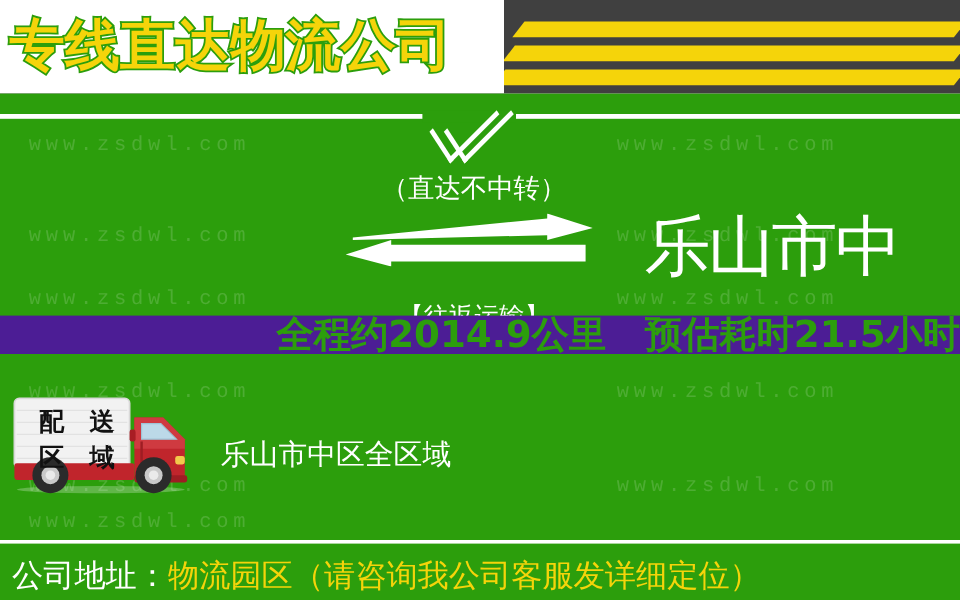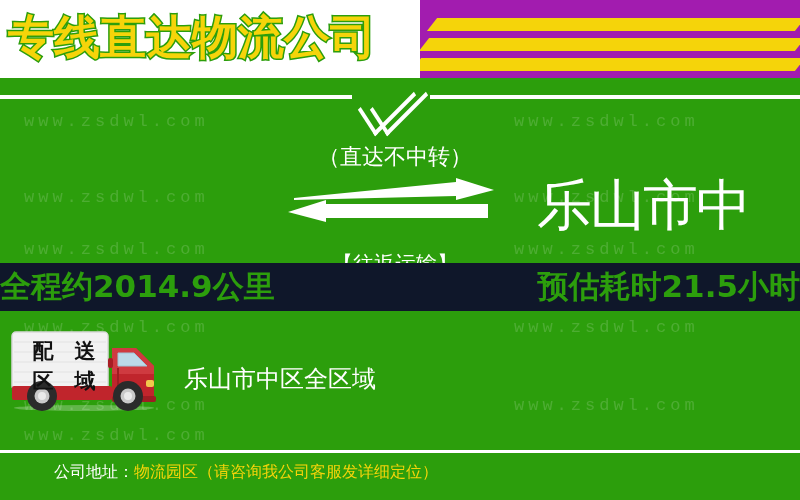--- a/index.html
+++ b/index.html
@@ -16,21 +16,21 @@
     height: 500px;
     overflow: hidden;
     background: #ffffff;
   }
 
   
   .header-band {
     position: absolute;
     left: 0; top: 0;
     width: 800px; height: 78px;
-    background: #a21caf;
+    background: #404040;
     overflow: hidden;
   }
   .header-title {
     position: absolute;
     left: 8px;
     top: 8px;
     font-size: 46px;
     font-weight: bold;
     letter-spacing: 0px;
     color: #f5d40a;
@@ -143,25 +143,25 @@
     left: 288px;
     top: 100px;
     width: 206px;
     height: 44px;
   }
 
   
   .info-band {
     position: absolute;
     left: 0; top: 185px;
-    width: 800px; height: 48px;
-    background: #0f172a;
+    width: 800px; height: 32px;
+    background: #4c1d95;
     display: flex;
     align-items: center;
-    justify-content: space-between;
+    justify-content: flex-end;
   }
   .info-text {
     color: #2c9e0c;
     font-size: 31px;
     font-weight: bold;
     white-space: nowrap;
     font-family: "DejaVu Sans", "Liberation Sans", sans-serif;
   }
 
   
@@ -205,24 +205,23 @@
     left: 0;
     top: 372px;
     width: 800px;
     height: 3px;
     background: #ffffff;
   }
   .footer-text {
     position: absolute;
     left: 10px;
     top: 384px;
-    font-size: 16px;
+    font-size: 26px;
     white-space: nowrap;
     font-family: Liberation Sans, sans-serif;
-    margin-left: 44px;
   }
   .footer-label { color: #ffffff; }
   .footer-value { color: #f5d40a; }
 </style>
 </head>
 <body>
 
 <div id="poster">
 
   <div class="header-band">

